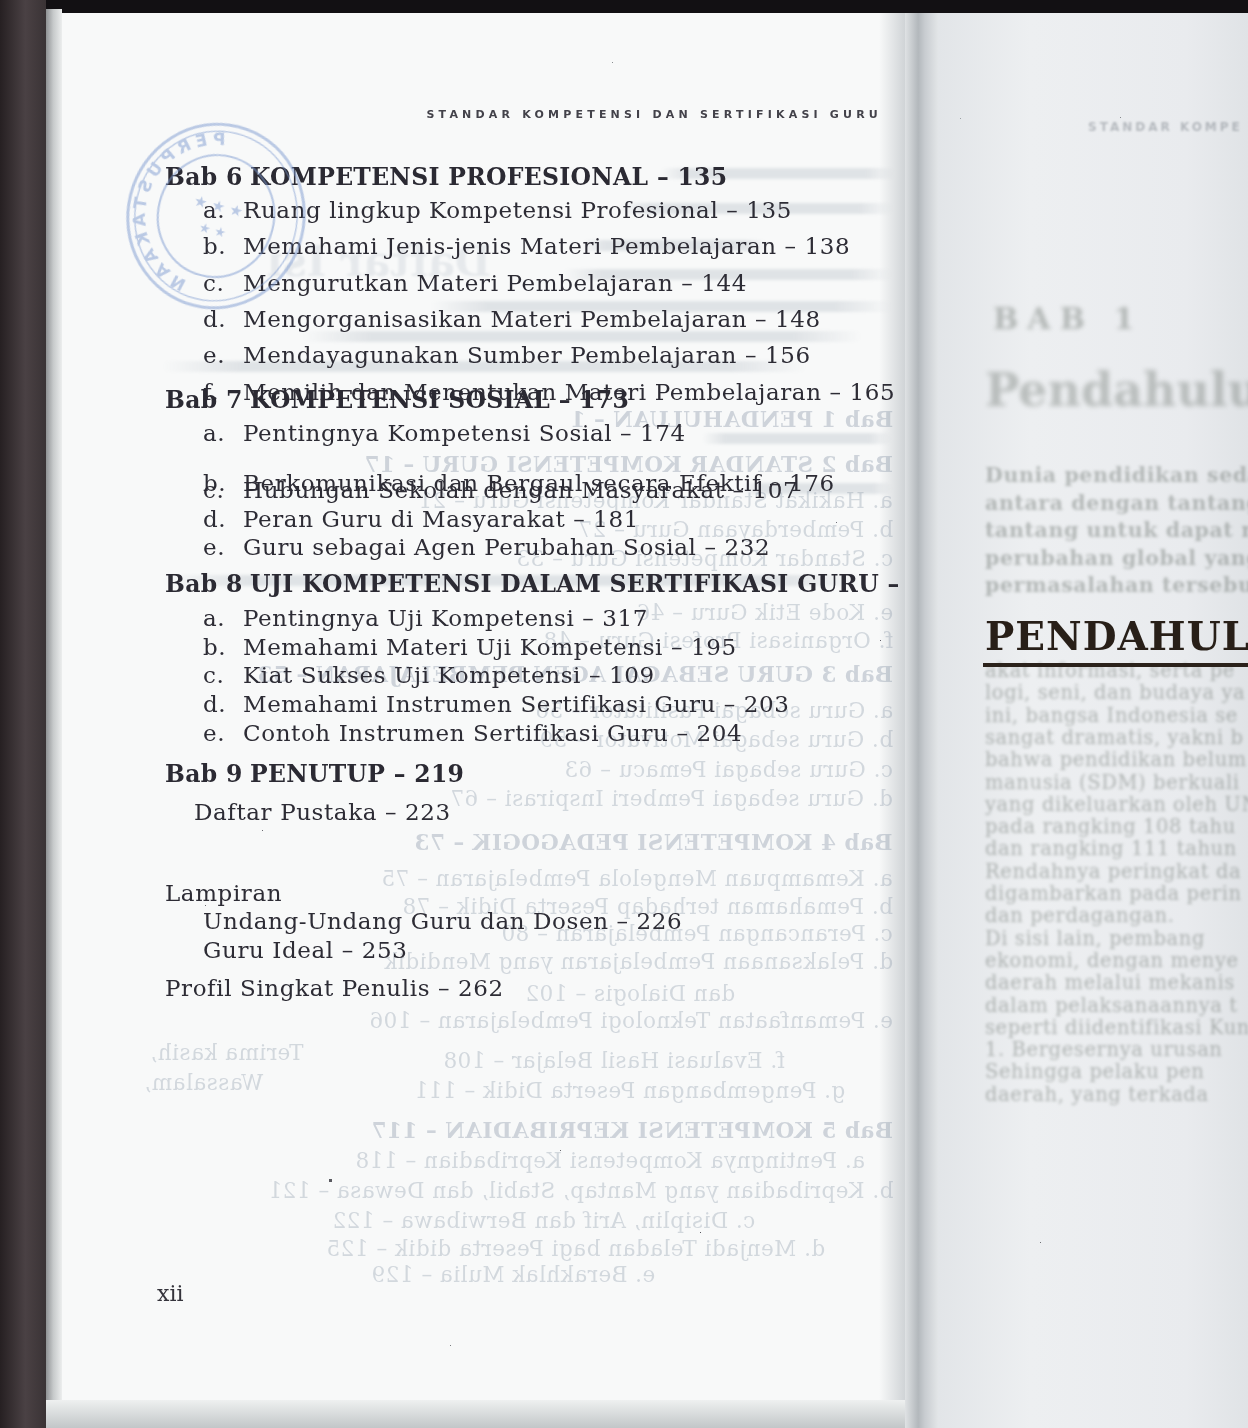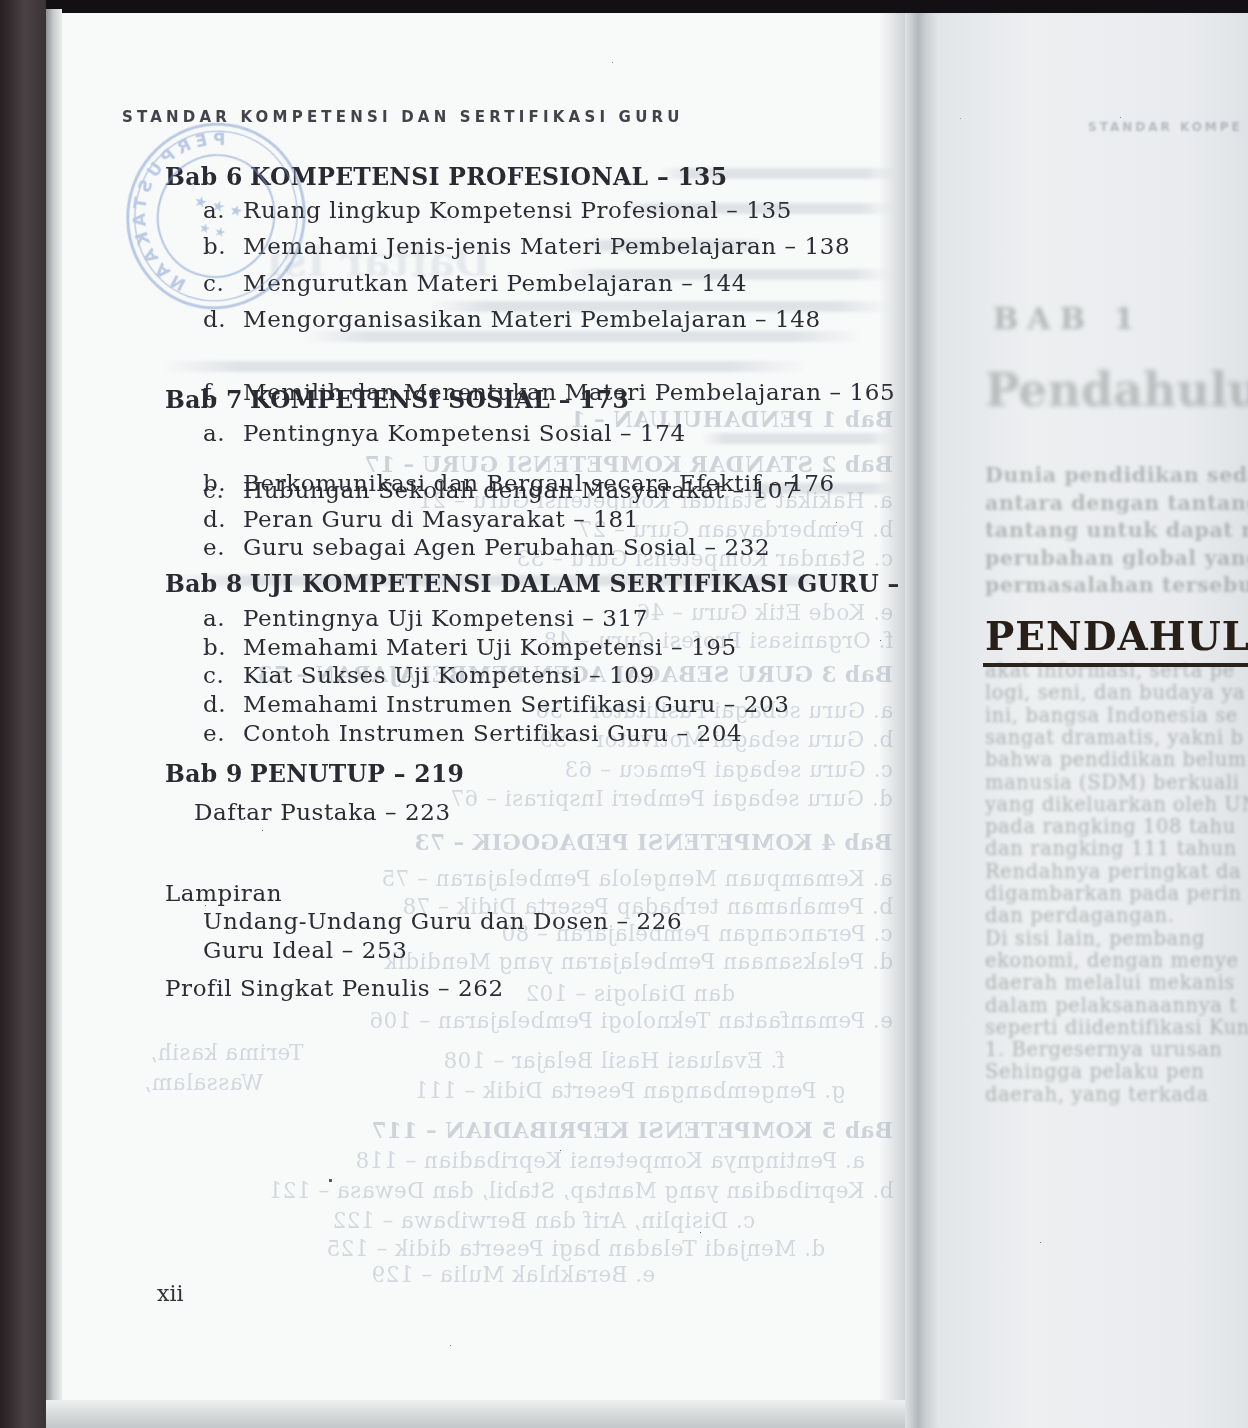--- a/index.html
+++ b/index.html
@@ -18,23 +18,23 @@
     background:linear-gradient(#eef0f0,#c2c6c8);}
   .page-left{position:absolute;left:62px;top:13px;width:843px;height:1387px;
     background:#f8f9f9;overflow:hidden;}
   .page-left::after{content:"";position:absolute;right:0;top:0;width:26px;height:100%;
     background:linear-gradient(90deg,rgba(180,186,190,0) 0%,rgba(175,181,186,.55) 100%);}
   .gutter{position:absolute;left:905px;top:13px;width:33px;height:1415px;
     background:linear-gradient(90deg,#dfe2e4 0%,#b3b8bc 40%,#c8ccd0 60%,#e2e5e7 100%);}
   .page-right{position:absolute;left:938px;top:13px;width:310px;height:1415px;overflow:hidden;
     background:linear-gradient(90deg,#e2e5e8 0%,#edeff1 30%,#e9ebee 80%,#e0e3e6 100%);}
 
-  .running-header{position:absolute;top:95px;left:60px;width:760px;text-align:left;
+  .running-header{position:absolute;top:95px;left:60px;width:760px;text-align:right;
     font-family:"DejaVu Sans","Liberation Sans",sans-serif;
-    font-size:15px;font-weight:600;letter-spacing:4.2px;color:#43424a;z-index:3;}
+    font-size:11px;font-weight:600;letter-spacing:4.2px;color:#43424a;z-index:3;}
 
   .bab-heading{position:absolute;left:103px;white-space:nowrap;z-index:3;
     font-weight:700;font-size:23.5px;color:#2b2a33;letter-spacing:.3px;}
   .bab-heading .bab-label{display:inline-block;width:85px;}
   .toc-item{position:absolute;left:141px;white-space:nowrap;z-index:3;
     font-size:23px;color:#2d2c35;letter-spacing:.6px;}
   .toc-item .letter{display:inline-block;width:40px;}
   .back-row{position:absolute;left:103px;white-space:nowrap;z-index:3;
     font-size:23px;color:#2d2c35;letter-spacing:.6px;}
   .back-row.indent{left:141px;}
@@ -99,20 +99,21 @@
       <text x="103" y="126" text-anchor="middle" font-size="13" fill="#7d9ad0">★ ★</text>
     </svg>
 
     <div class="page-number">xii</div>
 
   <div class="bab-heading" style="top: 150px;"><span class="bab-label">Bab 6</span><span class="bab-title">KOMPETENSI PROFESIONAL – 135</span></div>
       <div class="toc-item" style="top: 184px;"><span class="letter">a.</span><span>Ruang lingkup Kompetensi Profesional – 135</span></div>
       <div class="toc-item" style="top: 220.3px;"><span class="letter">b.</span><span>Memahami Jenis-jenis Materi Pembelajaran – 138</span></div>
       <div class="toc-item" style="top: 256.6px;"><span class="letter">c.</span><span>Mengurutkan Materi Pembelajaran – 144</span></div>
       <div class="toc-item" style="top: 292.9px;"><span class="letter">d.</span><span>Mengorganisasikan Materi Pembelajaran – 148</span></div>
+      <div class="toc-item" style="top: 329.2px;"><span class="letter">e.</span><span>Mendayagunakan Sumber Pembelajaran – 156</span></div>
       <div class="toc-item" style="top: 365.5px;"><span class="letter">f.</span><span>Memilih dan Menentukan Materi Pembelajaran – 165</span></div>
       <div class="bab-heading" style="top: 373px;"><span class="bab-label">Bab 7</span><span class="bab-title">KOMPETENSI SOSIAL – 173</span></div>
       <div class="toc-item" style="top: 407px;"><span class="letter">a.</span><span>Pentingnya Kompetensi Sosial – 174</span></div>
       <div class="toc-item" style="top: 457px;"><span class="letter">b.</span><span>Berkomunikasi dan Bergaul secara Efektif – 176</span></div>
       <div class="toc-item" style="top: 464.2px;"><span class="letter">c.</span><span>Hubungan Sekolah dengan Masyarakat – 107</span></div>
       <div class="toc-item" style="top: 492.8px;"><span class="letter">d.</span><span>Peran Guru di Masyarakat – 181</span></div>
       <div class="toc-item" style="top: 521.4px;"><span class="letter">e.</span><span>Guru sebagai Agen Perubahan Sosial – 232</span></div>
       <div class="bab-heading" style="top: 557px;"><span class="bab-label">Bab 8</span><span class="bab-title">UJI KOMPETENSI DALAM SERTIFIKASI GURU – 191</span></div>
       <div class="toc-item" style="top: 592px;"><span class="letter">a.</span><span>Pentingnya Uji Kompetensi – 317</span></div>
       <div class="toc-item" style="top: 620.7px;"><span class="letter">b.</span><span>Memahami Materi Uji Kompetensi – 195</span></div>

